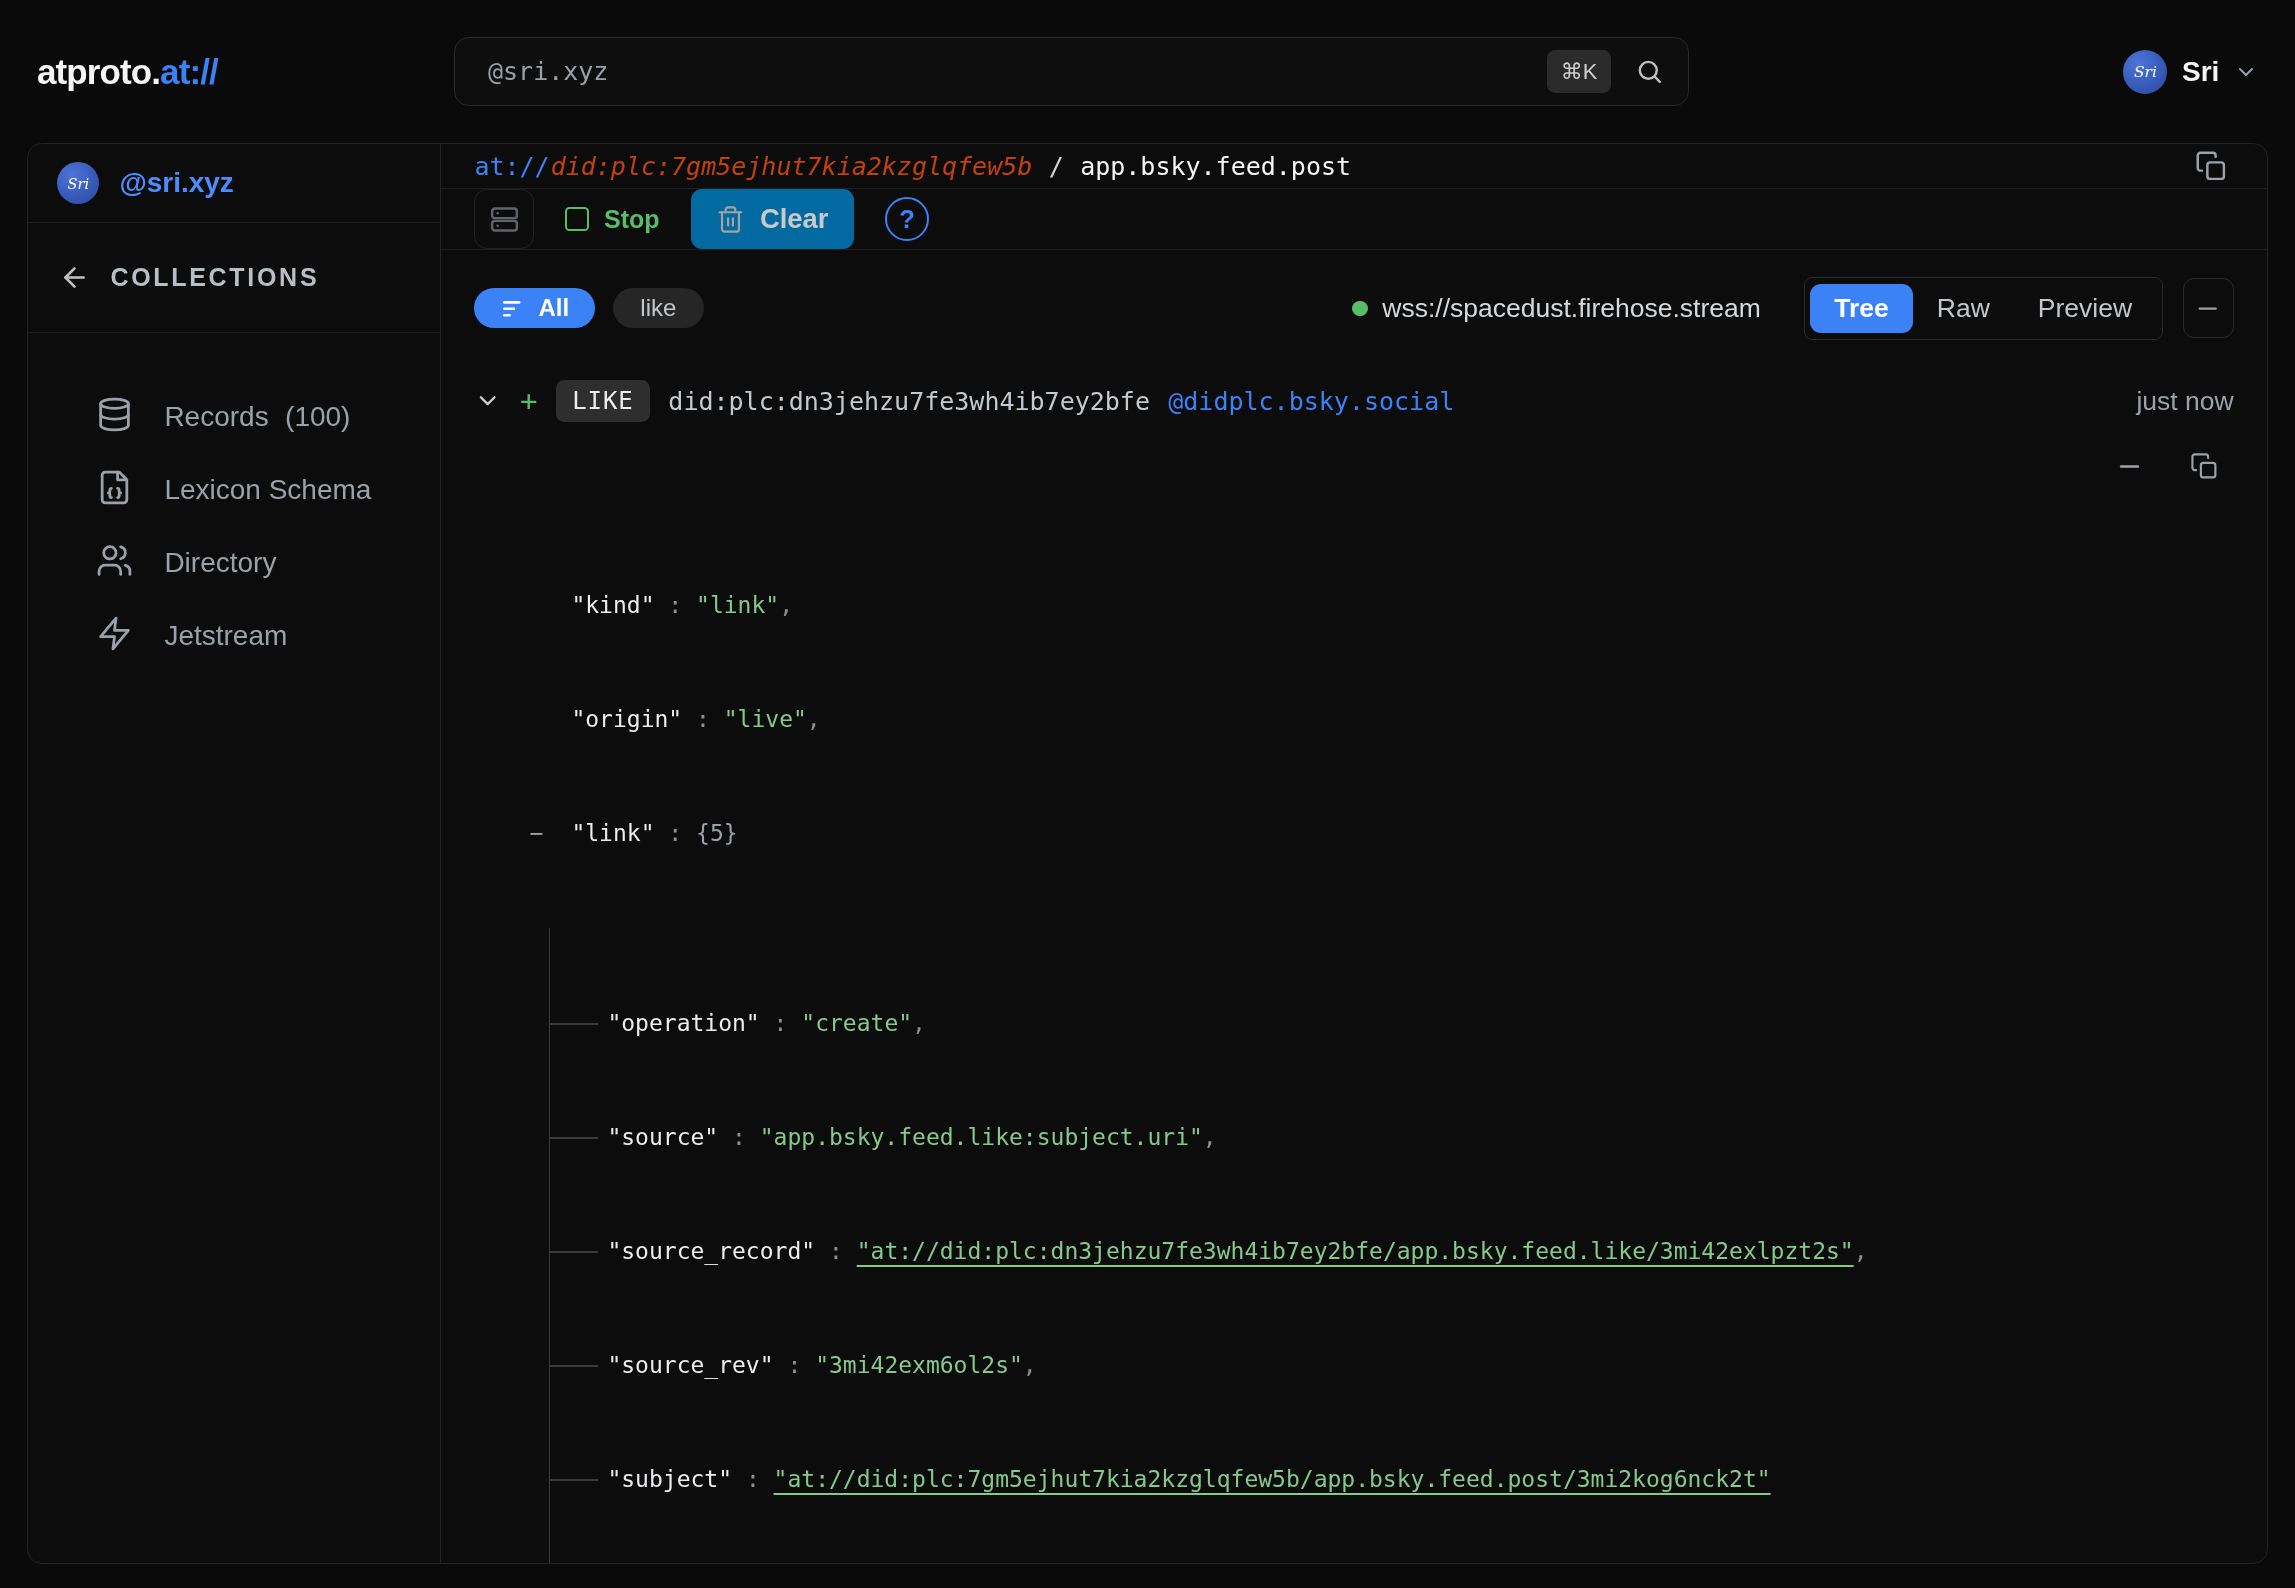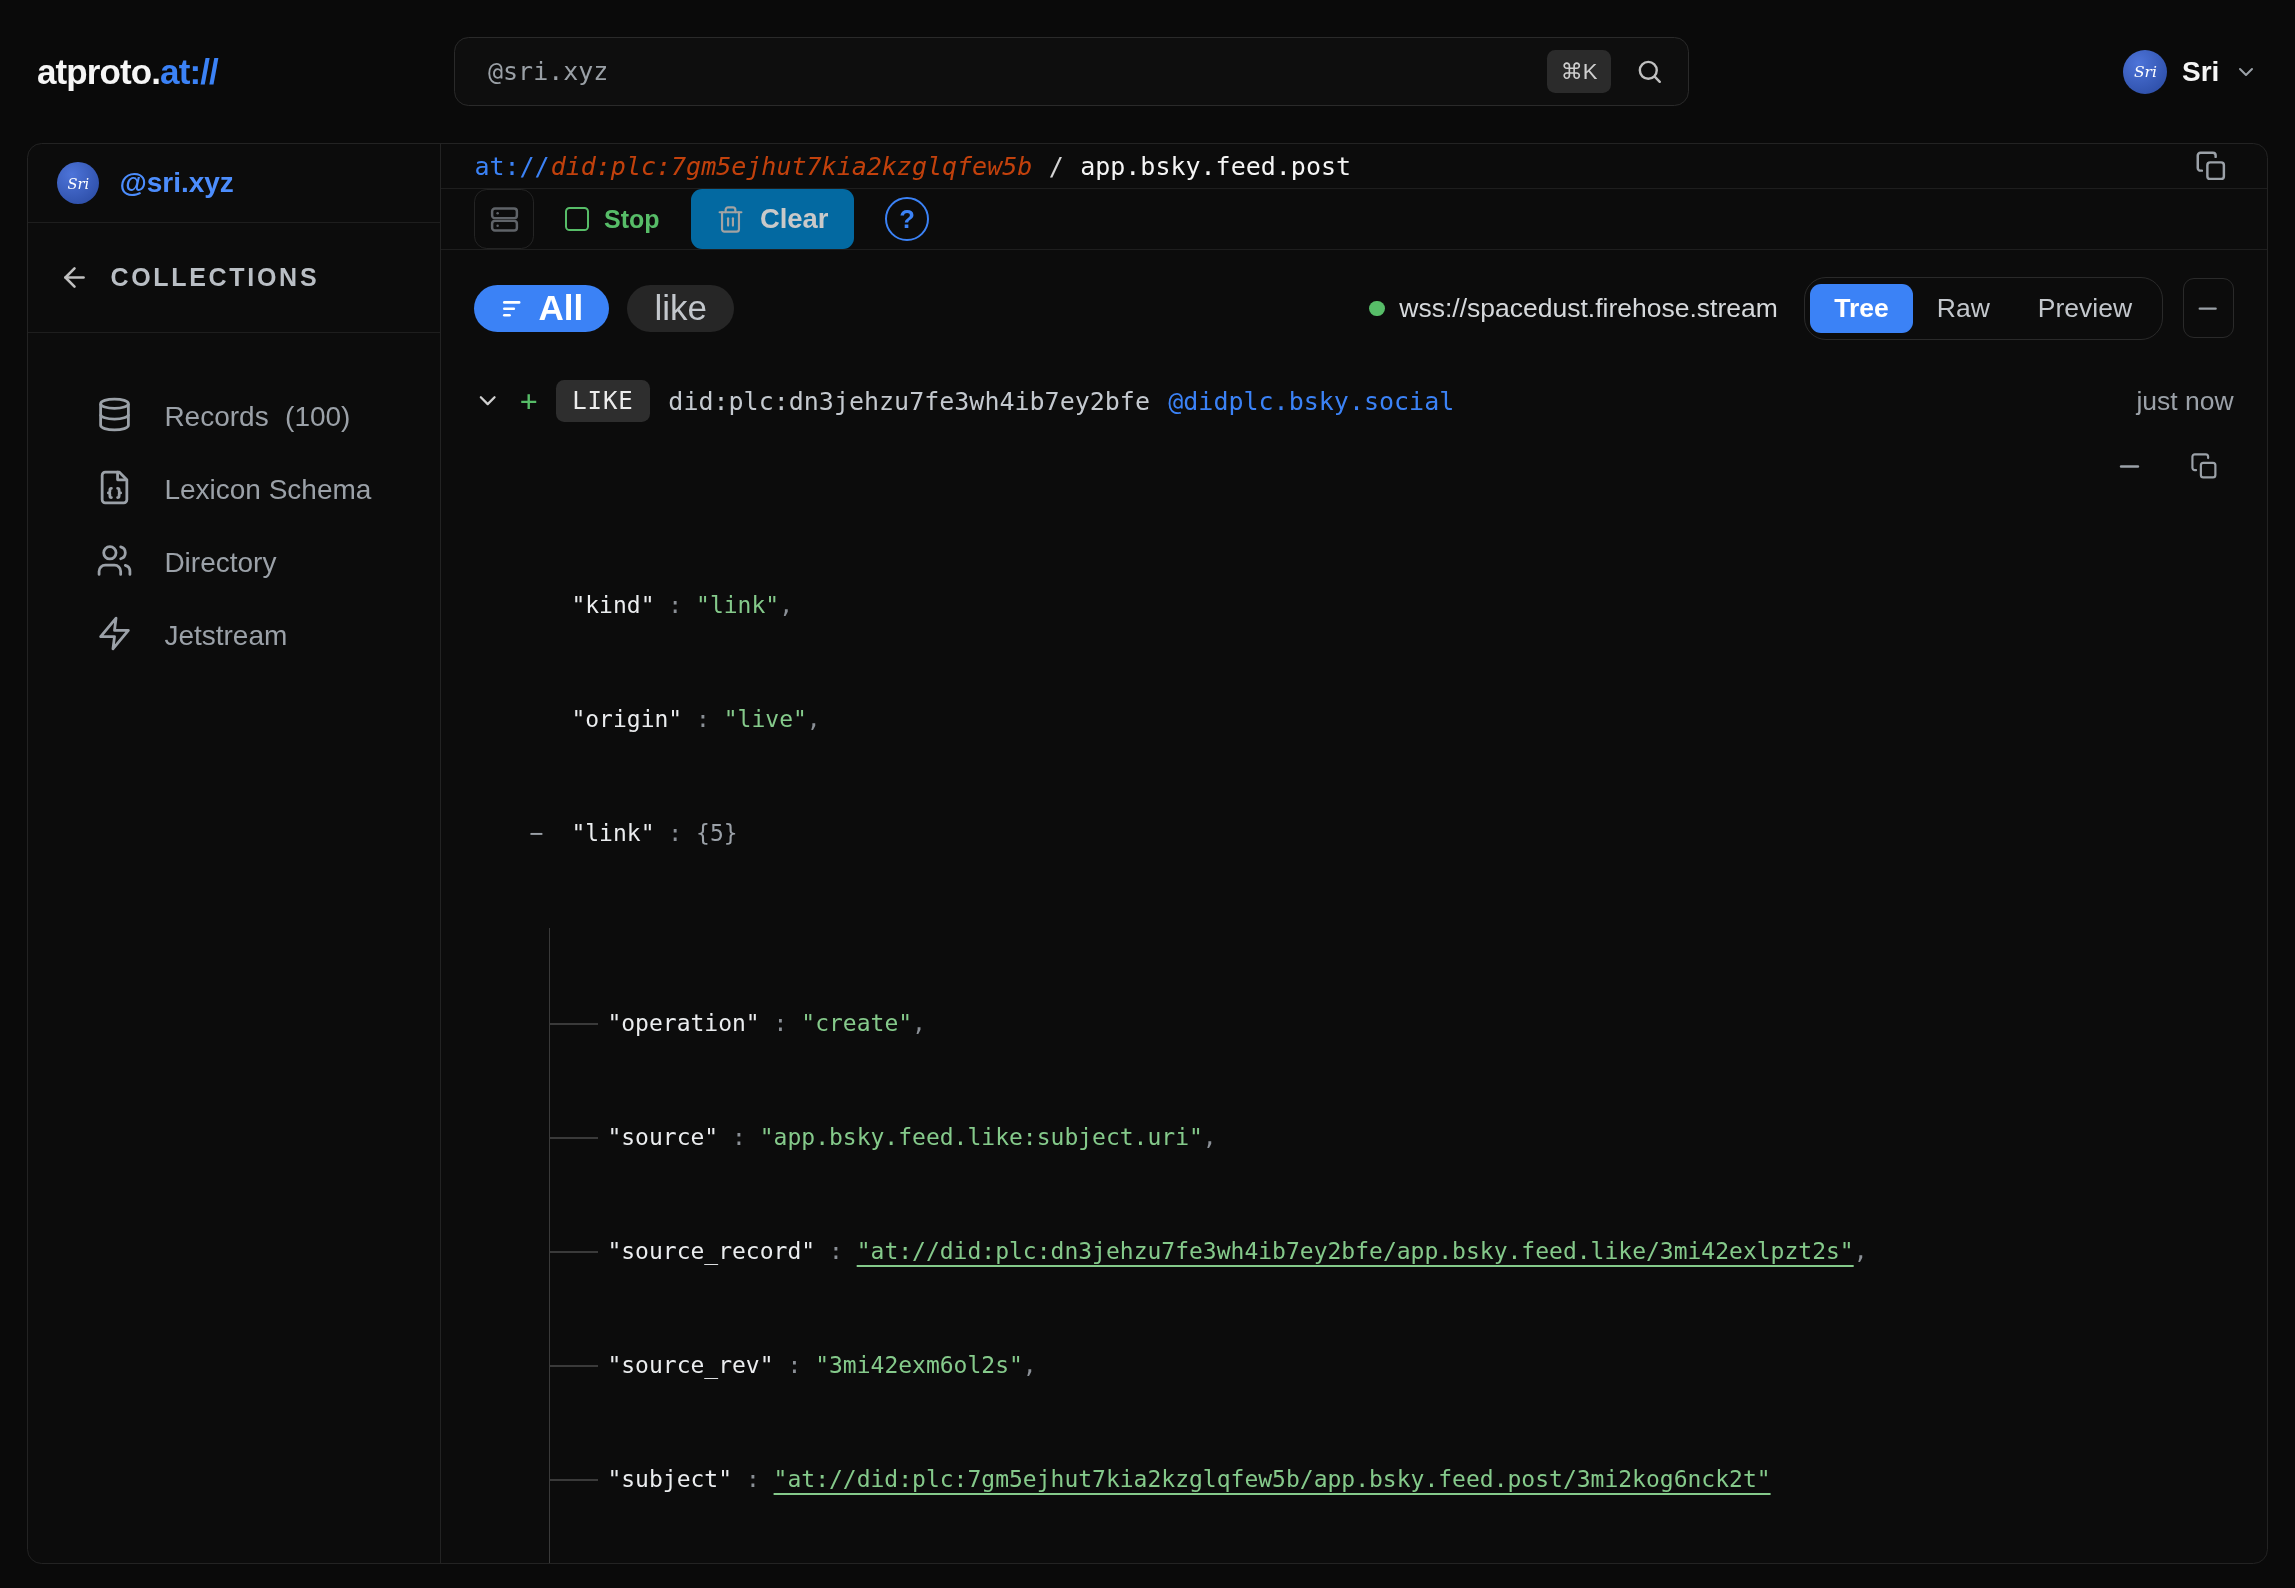--- a/index.html
+++ b/index.html
@@ -74,29 +74,29 @@
   .stop-square { width:24px; height:24px; border:2.7px solid #57bd68; border-radius:4.6px; }
   .clear-btn { height:60px; background:#0369a1; border:none; border-radius:11px; padding:0 25.6px;
     display:flex; align-items:center; gap:14.6px; color:#c9c9c9; font-size:27.4px; font-weight:600;
     cursor:pointer; }
   .help-btn { width:44px; height:44px; border-radius:50%; border:2.7px solid #3b82f6; color:#3b82f6;
     background:none; display:flex; align-items:center; justify-content:center; cursor:pointer;
     margin-left:9.1px; }
 
   .content { flex:1; position:relative; }
   .chips-row { display:flex; align-items:center; padding:27.4px 33px 22px; gap:18.3px; }
-  .chip { height:47px; border-radius:913px; display:flex; align-items:center; font-size:35px;
+  .chip { height:40px; border-radius:913px; display:flex; align-items:center; font-size:24px;
     cursor:pointer; border:none; }
   .chip-all { background:#3b82f6; color:#fff; gap:12.8px; padding:0 25.6px; font-weight:600; }
   .chip-like { background:#262626; color:#c3c7cc; padding:0 27.4px; font-weight:500; }
   .stream-info { margin-left:auto; display:flex; align-items:center; }
   .stream-dot { width:15.5px; height:15.5px; border-radius:50%; background:#57bd68; margin-right:14.6px; }
   .stream-url { color:#d6d9dc; font-size:26.5px; }
-  .segmented { border:1.8px solid #2a2a2a; border-radius:22px; padding:5.5px; display:flex;
-    margin-left:26px; }
+  .segmented { border:1.8px solid #2a2a2a; border-radius:8px; padding:5.5px; display:flex;
+    margin-left:43px; }
   .seg { padding:9.1px 24px; font-size:26.5px; color:#c3c7cc; background:none; border:none;
     border-radius:11px; cursor:pointer; font-weight:500; }
   .seg.active { background:#3b82f6; color:#fff; font-weight:600; }
   .collapse-btn { width:51px; height:60px; border:1.8px solid #2a2a2a; border-radius:11px;
     background:none; color:#9aa0a6; display:flex; align-items:center; justify-content:center;
     margin-left:20px; cursor:pointer; }
 
   .event-row { display:flex; align-items:center; padding:18.3px 33px 0; gap:18.3px; }
   .event-chevron { color:#cfcfcf; cursor:pointer; }
   .event-plus { color:#57bd68; font-size:29px; font-family:"DejaVu Sans Mono", monospace; cursor:pointer; }

